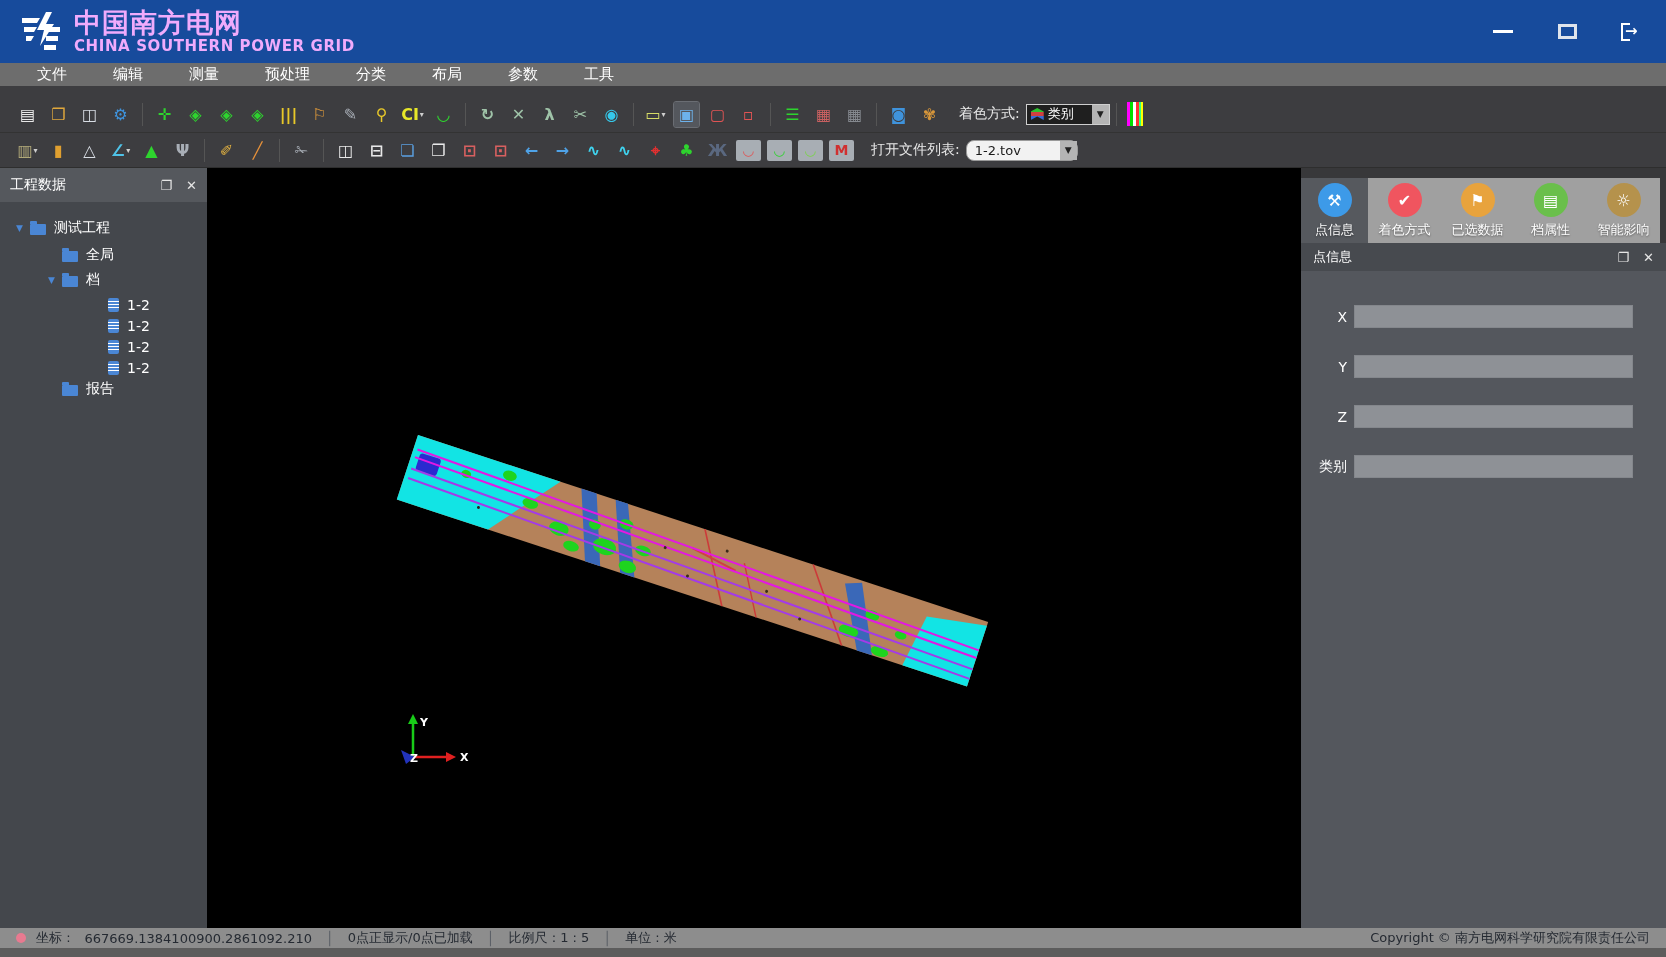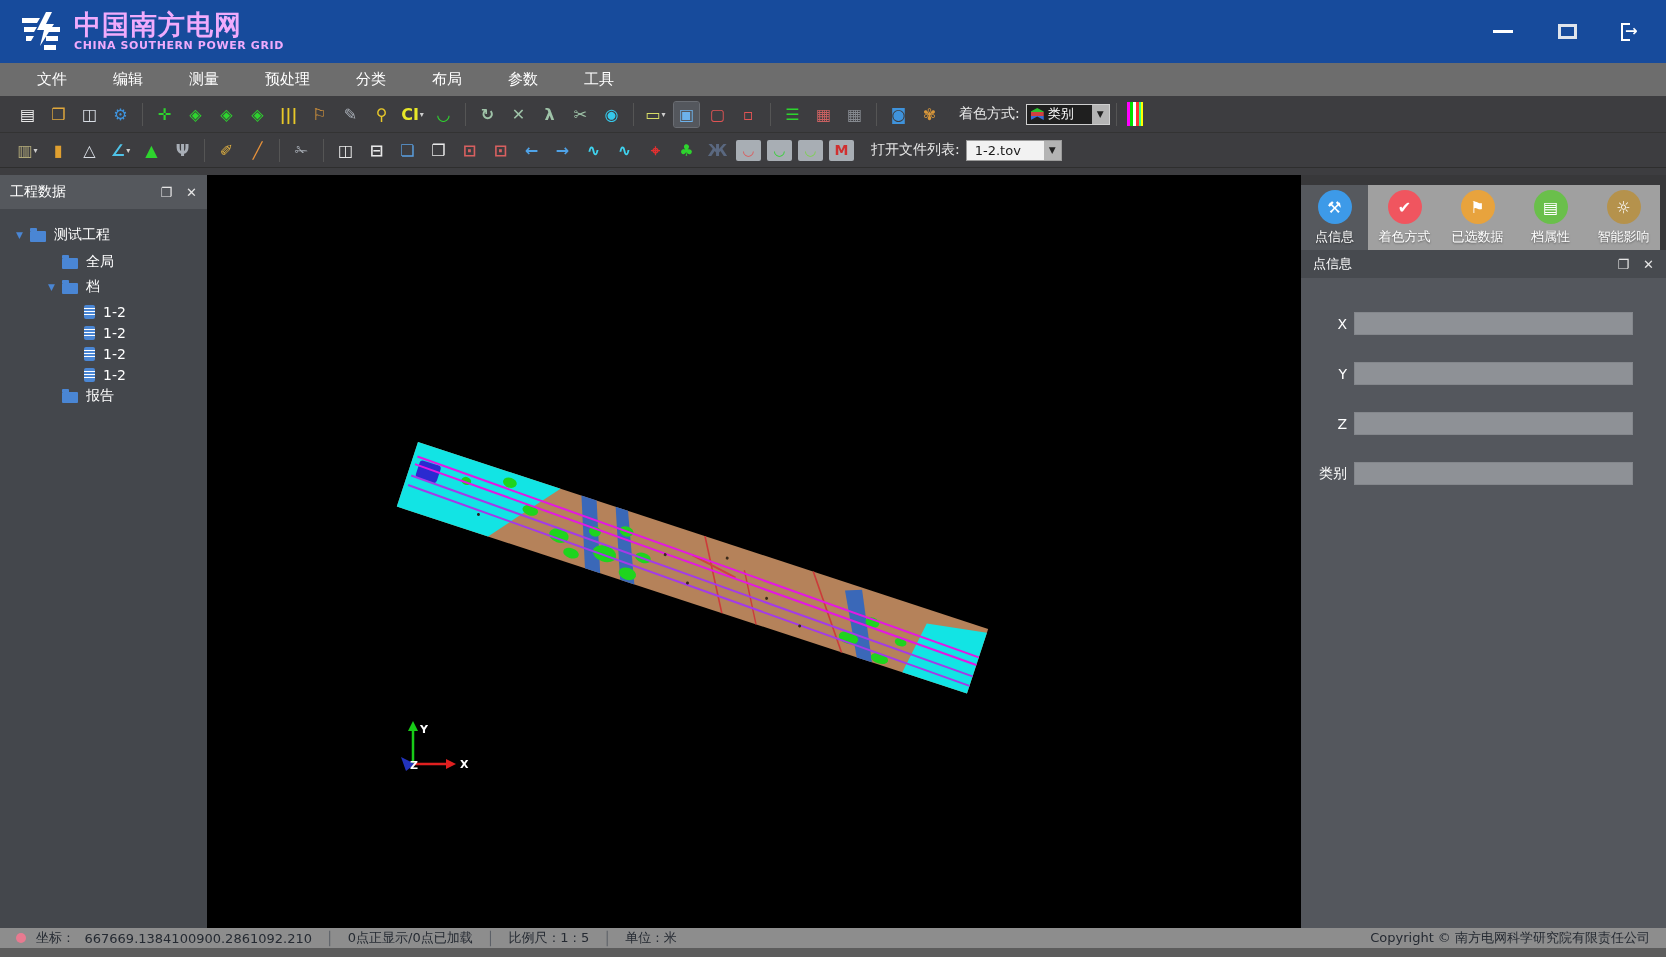--- a/index.html
+++ b/index.html
@@ -6,33 +6,33 @@
   html,body { width:1666px; height:957px; background:#000; overflow:hidden;
     font-family:"DejaVu Sans","Liberation Sans",sans-serif; }
   .app { position:relative; width:1666px; height:957px; background:#3d3d40; }
 
   
   .titlebar { position:absolute; left:0; top:0; width:1666px; height:63px;
     background:#174b9c; display:flex; align-items:center; }
   .logo-wrap { display:flex; align-items:center; margin-left:20px; }
   .brand-text { margin-left:10px; color:#f0abfc; }
   .brand-cn { font-size:27px; font-weight:bold; letter-spacing:1px; line-height:28px; }
-  .brand-en { font-size:11px; font-weight:bold; letter-spacing:0.6px; }
+  .brand-en { font-size:15px; font-weight:bold; letter-spacing:0.6px; }
   .app-title { color:#fff; font-size:24px; font-weight:bold; margin-left:14px; letter-spacing:2px; }
   .win-controls { position:absolute; right:22px; top:0; height:63px; display:flex; align-items:center; gap:38px; }
   .wc { width:26px; height:26px; display:flex; align-items:center; justify-content:center; cursor:pointer; }
   .wc-min { width:20px; height:3px; background:#fff; }
   .wc-max { width:19px; height:15px; border:3px solid #dfe4ec; }
   .wc-exit { position:relative; width:20px; height:18px; }
   .wc-exit .bracket { position:absolute; left:0; top:0; width:9px; height:18px;
     border:2.5px solid #fff; border-right:none; }
   .wc-exit .arr { position:absolute; left:4px; top:-1px; color:#fff; font-size:15px; font-weight:bold; }
 
   
-  .menubar { position:absolute; left:0; top:63px; width:1666px; height:33px;
+  .menubar { position:absolute; left:0; top:63px; width:1666px; height:23px;
     background:#6d6d6d; display:flex; align-items:center; padding-left:14px; }
   .menu-item { color:#fff; font-size:15px; padding:0 23px; height:33px; line-height:33px; cursor:default; }
 
   
   .toolbar { position:absolute; left:0; width:1666px; background:#3d3d40;
     display:flex; align-items:center; padding-left:12px; }
   .toolbar1 { top:96px; height:37px; border-bottom:1px solid #333; }
   .toolbar2 { top:133px; height:35px; border-bottom:1px solid #2e2e2e; }
   .ticon { min-width:25px; height:25px; display:flex; align-items:center; justify-content:center;
     font-size:16px; line-height:25px; margin:0 3px; cursor:pointer; border-radius:2px; position:relative; }
@@ -42,39 +42,39 @@
   .tsep { width:1px; height:23px; background:#555; margin:0 6px; }
   .colorbar-ic { width:16px; height:24px; margin:0 4px; cursor:pointer;
     background:linear-gradient(90deg,#ff00ff 0 20%,#00e000 20% 40%,#ffffff 40% 55%,#ff3030 55% 75%,#30ff80 75% 90%,#ffff00 90%); }
   .tb-label { color:#e8e8e8; font-size:14px; margin:0 6px 0 14px; }
   .tselect { display:flex; align-items:center; height:21px; border:1px solid #cfcfcf;
     background:#1f1f1f; padding-left:4px; cursor:pointer; }
   .tselect .sel-text { color:#fff; font-size:13px; margin:0 6px 0 4px; flex:1; }
   .tselect .sel-btn { width:17px; height:100%; background:#b4b4b4; color:#222;
     font-size:9px; display:flex; align-items:center; justify-content:center; }
   .sel-coloring { width:84px; }
-  .sel-filelist { width:96px; }
+  .sel-filelist { width:112px;border-radius:8px; }
   .chev-ic { width:13px; height:12px;
     background:linear-gradient(180deg,#2ec22e 0 34%,#d04040 34% 67%,#3a6ad4 67%);
     clip-path:polygon(0 30%,50% 0,100% 30%,100% 100%,50% 70%,0 100%); }
 
   
-  .main { position:absolute; left:0; top:175px; width:1666px; height:760px; }
+  .main { position:absolute; left:0; top:168px; width:1666px; height:760px; }
 
   
   .left-panel { position:absolute; left:0; top:0; width:207px; height:760px; background:#44474c; }
   .panel-header { height:34px; background:#55585d; display:flex; align-items:center;
     padding:0 10px; color:#fff; font-size:14px; }
   .panel-header .ph-title { flex:1; }
   .ph-ic { color:#e6e6e6; font-size:13px; margin-left:14px; cursor:pointer; }
   .tree { padding-top:16px; }
   .tree-row { display:flex; align-items:center; height:20px; color:#fff; font-size:14px; cursor:pointer; }
   .tree-row.lv0 { padding-left:16px; margin-bottom:7px; }
   .tree-row.lv1 { padding-left:48px; margin-bottom:5px; }
-  .tree-row.lv2 { padding-left:68px; margin-bottom:1px; }
+  .tree-row.lv2 { padding-left:92px; margin-bottom:1px; }
   .tree-arrow { color:#4a86d4; font-size:9px; width:14px; }
   .ic-folder { width:16px; height:11px; background:#4a86d4; border-radius:1px; position:relative; margin:2px 8px 0 0; flex:none; }
   .ic-folder::before { content:""; position:absolute; top:-3px; left:0; width:7px; height:3px;
     background:#4a86d4; border-radius:1px 1px 0 0; }
   .ic-file { width:11px; height:14px; border-radius:2px; margin:0 8px 0 2px; flex:none;
     background:linear-gradient(180deg,#4a86d4 0 3px,#fff 3px 4px,#4a86d4 4px 6px,#fff 6px 7px,#4a86d4 7px 9px,#fff 9px 10px,#4a86d4 10px); }
 
   
   .viewport { position:absolute; left:207px; top:0; width:1094px; height:760px; background:#000; cursor:crosshair; }
 

